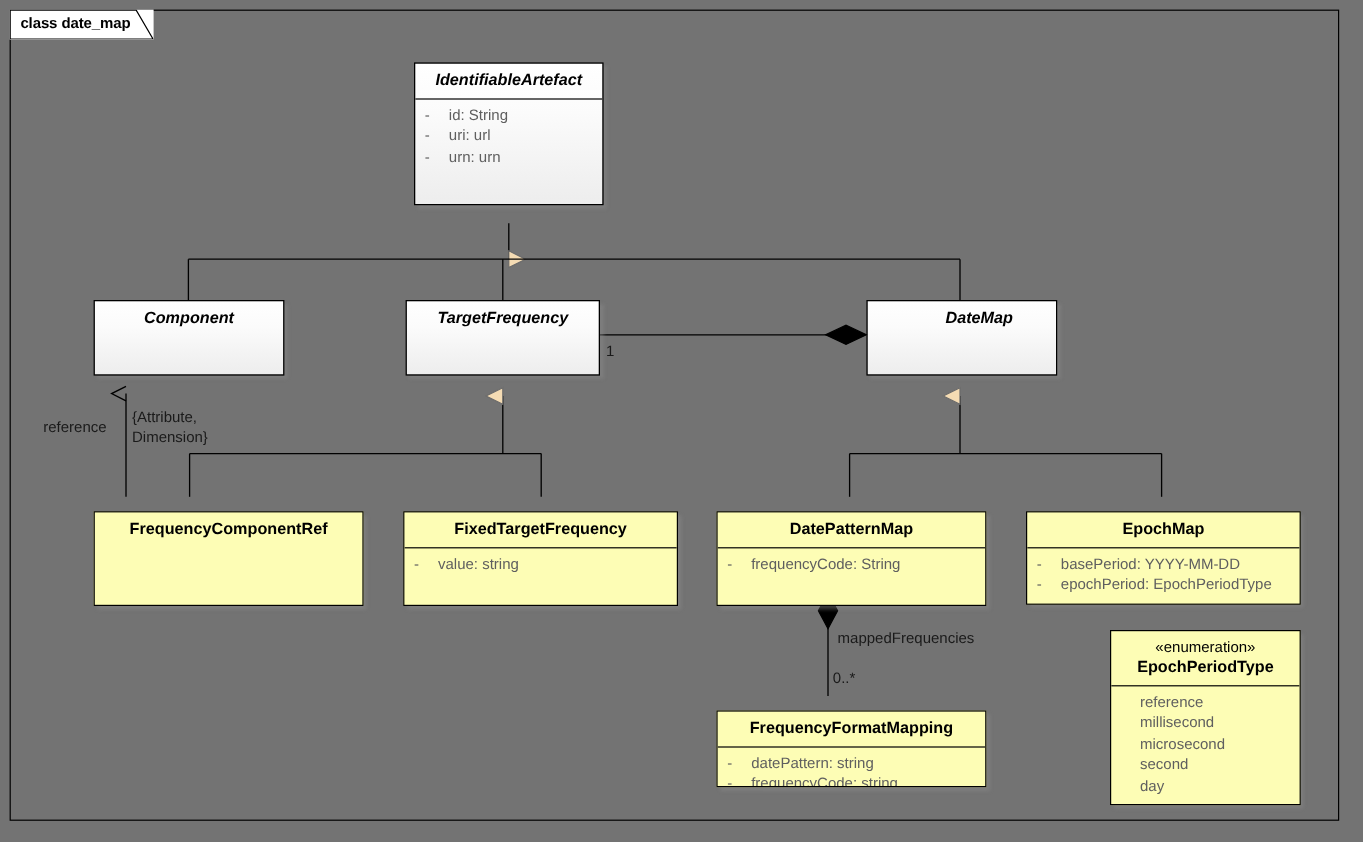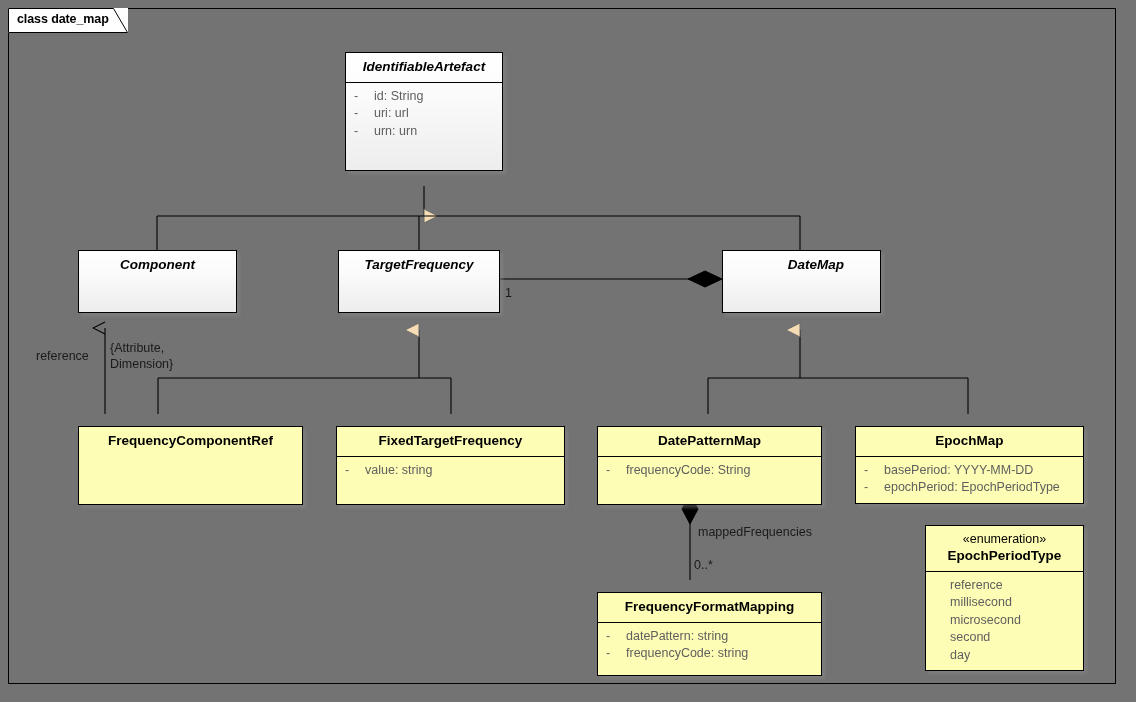--- a/index.html
+++ b/index.html
@@ -277,21 +277,21 @@
     <div class="cls-body">
       <span class="attr-row">
         <span class="attr-vis">-</span><span>basePeriod: YYYY-MM-DD</span>
       </span>
       <span class="attr-row">
         <span class="attr-vis">-</span><span>epochPeriod: EpochPeriodType</span>
       </span>
     </div>
   </div>
 
-  <div class="uml-class yellow" style="left:597px; top:580px; width:225px; height:84px;">
+  <div class="uml-class yellow" style="left:597px; top:580px; width:225px; height:64px;">
     <div class="cls-header">FrequencyFormatMapping</div>
     <div class="cls-divider"></div>
     <div class="cls-body">
       <span class="attr-row">
         <span class="attr-vis">-</span><span>datePattern: string</span>
       </span>
       <span class="attr-row">
         <span class="attr-vis">-</span><span>frequencyCode: string</span>
       </span>
     </div>

